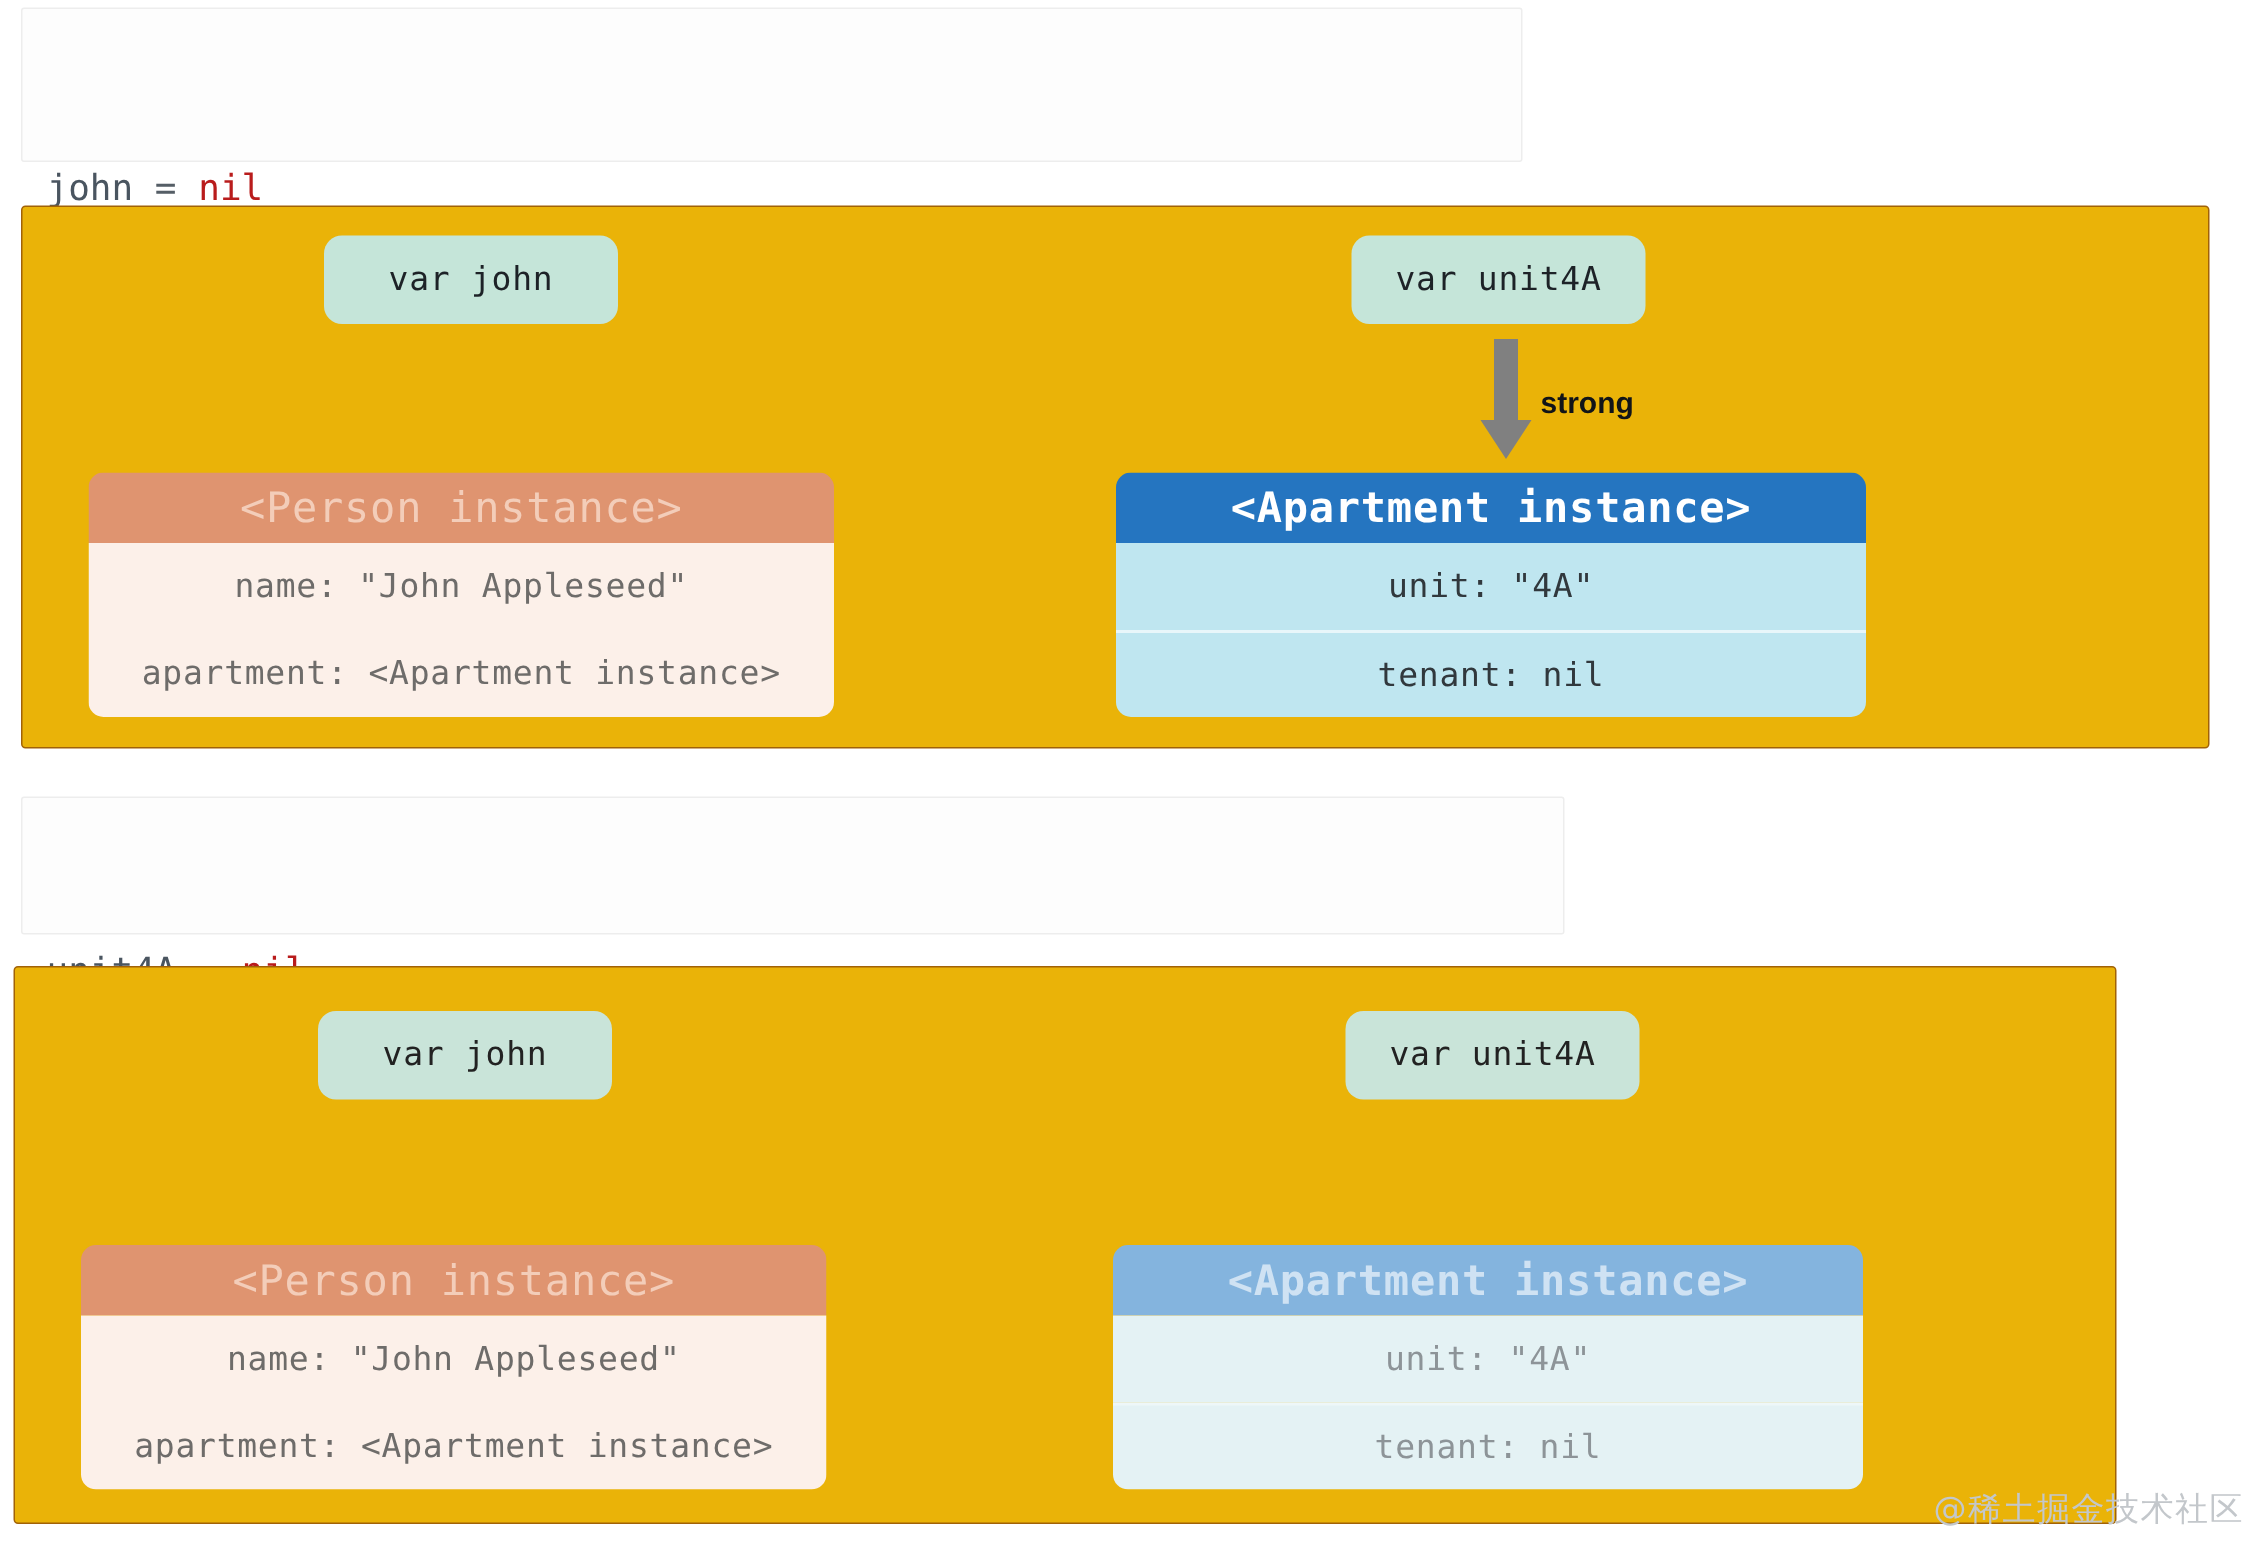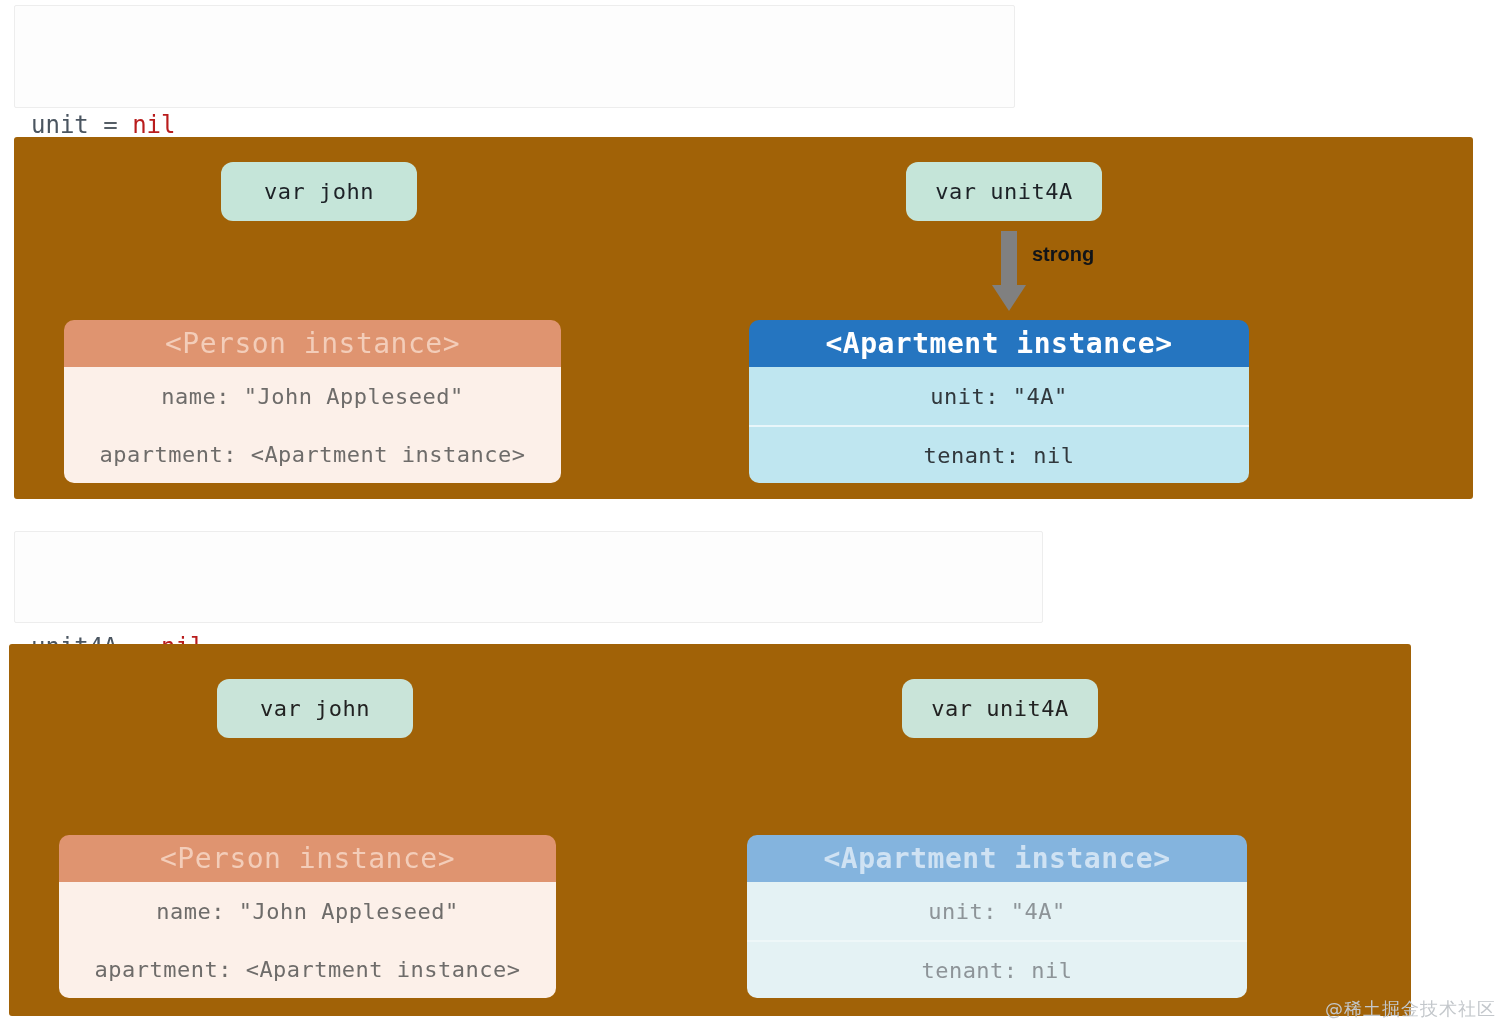--- a/index.html
+++ b/index.html
@@ -36,22 +36,22 @@
   #code-block-2 { left: 14px;  top: 531px; width: 1029px; height: 92px;  padding-top: 10px; }
 
   .tok-ident   { color: #4a5560; }
   .tok-op      { color: #555e66; }
   .tok-nil     { color: #b91c1c; }
   .tok-comment { color: #3a7a2e; }
 
   
   .panel {
     position: absolute;
-    background: #a16207;
-    border: 6px solid #a16207;
+    background: #eab308;
+    border: 1px solid #a16207;
     border-radius: 3px;
   }
   #panel-1 { left: 14px; top: 137px; width: 1459px; height: 362px; }
   #panel-2 { left: 9px;  top: 644px; width: 1402px; height: 372px; }
 
   
   .var-pill {
     position: absolute;
     background: #c5e5d9;
     border-radius: 12px;
@@ -112,49 +112,49 @@
     font-weight: bold;
     color: #111418;
     font-family: "Liberation Sans", sans-serif;
   }
 
   
   .watermark {
     position: absolute;
     right: 16px;
     bottom: 12px;
-    font-size: 18px;
+    font-size: 22px;
     color: #c3c7cb;
     font-family: "DejaVu Sans", sans-serif;
     letter-spacing: 1px;
   }
 </style>
 </head>
 <body>
 
 <div class="page">
 
   <div class="code-block" id="code-block-1">
-    <div><span class="tok-ident">unit</span><span class="tok-op"> = </span><span class="tok-nil">nil</span></div>
+    <div><span class="tok-ident">john</span><span class="tok-op"> = </span><span class="tok-nil">nil</span></div>
     <div><span class="tok-comment">// Prints "John Appleseed is being deinitialized"</span></div>
   </div>
 
   <div class="panel" id="panel-1">
 
     <div class="var-pill" style="left:201px; top:19px; width:196px; height:59px;">var john</div>
 
     <div class="var-pill" style="left:886px; top:19px; width:196px; height:59px;">var unit4A</div>
 
     <div class="arrow-wrap" style="left:968px; top:88px; width:42px; height:82px;">
       <svg width="42" height="82" viewBox="0 0 42 82" xmlns="http://www.w3.org/2000/svg">
         <rect x="13" y="0" width="16" height="58" fill="#808080"></rect>
         <polygon points="4,54 38,54 21,80" fill="#808080"></polygon>
       </svg>
     </div>
-    <div class="arrow-label" style="left:1012px; top:100px;">strong</div>
+    <div class="arrow-label" style="left:1012px; top:120px;">strong</div>
 
     <div class="instance-box person" style="left:44px; top:177px; width:497px; height:163px;">
       <div class="inst-header">&lt;Person instance&gt;</div>
       <div class="inst-body" style="height:116px; display:flex; flex-direction:column;">
         <div class="inst-row" style="flex:1;">name: "John Appleseed"</div>
         <div class="inst-row" style="flex:1;">apartment: &lt;Apartment instance&gt;</div>
       </div>
     </div>
 
     <div class="instance-box apartment-active" style="left:729px; top:177px; width:500px; height:163px;">

